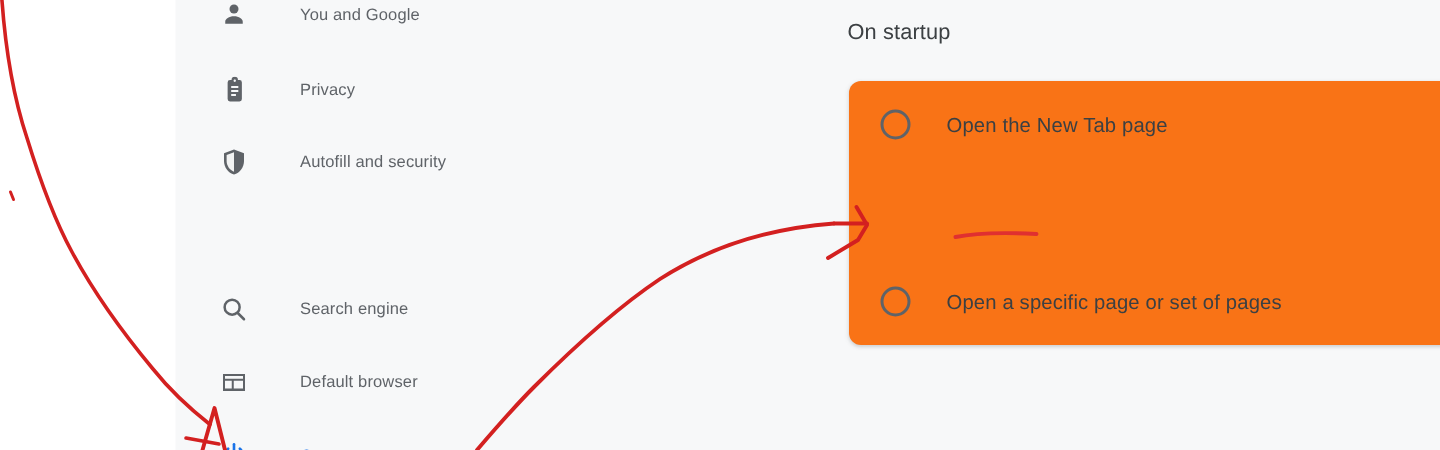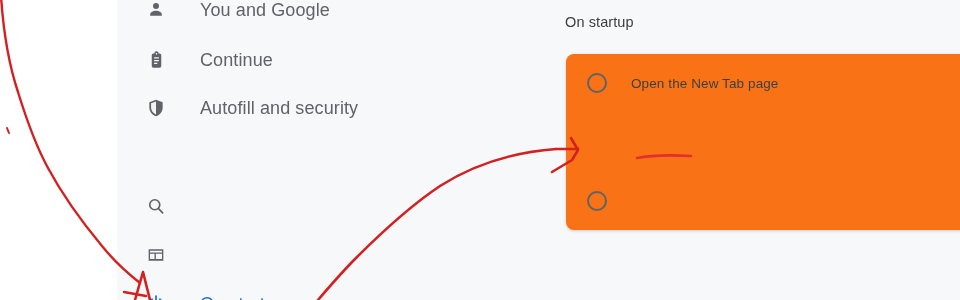--- a/index.html
+++ b/index.html
@@ -59,21 +59,21 @@
     width: 24px; height: 24px;
     display: flex;
     align-items: center;
     justify-content: center;
     color: #5f6368;
   }
   .nav-icon svg { display: block; }
   .nav-label {
     position: absolute;
     left: 83px;
-    font-size: 18px;
+    font-size: 11px;
     color: #5f6368;
     letter-spacing: .1px;
     white-space: nowrap;
     text-align: center;
   }
   .nav-item.selected .nav-label { color: #1a73e8; }
   .nav-item.selected .nav-icon { color: #1a73e8; }
 
   
   .main {
@@ -168,21 +168,21 @@
       </span>
       <span class="nav-label">You and Google</span>
     </div>
 
     <div class="nav-item" style="top:40px">
       <span class="nav-icon">
         <svg width="19" height="19" viewBox="0 0 24 24" fill="currentColor">
           <path d="M16 3h-1.3a2.7 2.7 0 0 0-5.4 0H8a2 2 0 0 0-2 2v14a2 2 0 0 0 2 2h8a2 2 0 0 0 2-2V5a2 2 0 0 0-2-2zm-4-.4c.6 0 1 .4 1 1s-.4 1-1 1-1-.4-1-1 .4-1 1-1zM9 8h6v1.6H9V8zm0 3.4h6V13H9v-1.6zm0 3.4h4v1.6H9v-1.6z"></path>
         </svg>
       </span>
-      <span class="nav-label">Continue</span>
+      <span class="nav-label">Privacy</span>
     </div>
 
     <div class="nav-item" style="top:88px">
       <span class="nav-icon">
         <svg width="20" height="20" viewBox="0 0 24 24" fill="currentColor">
           <path d="M12 2 4 5v6.2c0 5 3.4 9.7 8 10.8 4.6-1.1 8-5.8 8-10.8V5l-8-3zm0 2.2v15.5c-3.3-1-5.9-4.8-5.9-8.5V6.3L12 4.2z" opacity=".0"></path>
           <path d="M12 2 4 5v6.2c0 5 3.4 9.7 8 10.8 4.6-1.1 8-5.8 8-10.8V5l-8-3z"></path>
           <path d="M12 4.3v15.4c-3.2-1-5.8-4.7-5.8-8.5V6.4L12 4.3z" fill="#f7f8f9" opacity=".0"></path>
           <path d="M12 4.2 6.1 6.4v4.8c0 3.8 2.6 7.5 5.9 8.5V4.2z" fill="#ffffff" opacity=".92"></path>
         </svg>
@@ -191,28 +191,30 @@
     </div>
 
 
     <div class="nav-item" style="top:186px">
       <span class="nav-icon">
         <svg width="20" height="20" viewBox="0 0 24 24" fill="none" stroke="currentColor" stroke-width="2">
           <circle cx="10.5" cy="10.5" r="6"></circle>
           <line x1="15" y1="15.2" x2="20" y2="20.2" stroke-linecap="round"></line>
         </svg>
       </span>
+      <span class="nav-label">Search engine</span>
     </div>
 
     <div class="nav-item" style="top:235px">
       <span class="nav-icon">
         <svg width="20" height="20" viewBox="0 0 24 24" fill="currentColor">
           <path d="M3.2 5.2h17.6v13.6H3.2V5.2zm1.6 1.6v2.1h14.4V6.8H4.8zm0 3.7v6.3h5.4v-6.3H4.8zm7 0v6.3h7.4v-6.3h-7.4z"></path>
         </svg>
       </span>
+      <span class="nav-label">Default browser</span>
     </div>
 
     <div class="nav-item selected" style="top:284px">
       <span class="nav-icon">
         <svg width="20" height="20" viewBox="0 0 24 24" fill="none" stroke="currentColor" stroke-width="2.1" stroke-linecap="round">
           <path d="M7.3 6.2a7 7 0 1 0 9.4 0"></path>
           <line x1="12" y1="2.6" x2="12" y2="11.4"></line>
         </svg>
       </span>
       <span class="nav-label">On startup</span>
@@ -227,20 +229,21 @@
     <div class="card">
 
       <div class="radio-row" style="top:0px">
         <span class="radio-mark"></span>
         <span class="radio-label">Open the New Tab page</span>
       </div>
 
 
       <div class="radio-row" style="top:118px">
         <span class="radio-mark"></span>
+        <span class="radio-label">Open a specific page or set of pages</span>
       </div>
 
     </div>
   </div>
 
   <svg class="annotations" viewBox="0 0 960 300">
 
     <path d="M1,-4 C3,26 8,62 18,92 C26,118 36,146 48,168 C62,194 82,222 102,246 C114,261 126,272 140,283" fill="none" stroke="#d32020" stroke-width="2.4" stroke-linecap="round"></path>
 
     <path d="M135,300 L143,272 L150,300" fill="none" stroke="#d32020" stroke-width="2.6" stroke-linejoin="round" stroke-linecap="round"></path>

